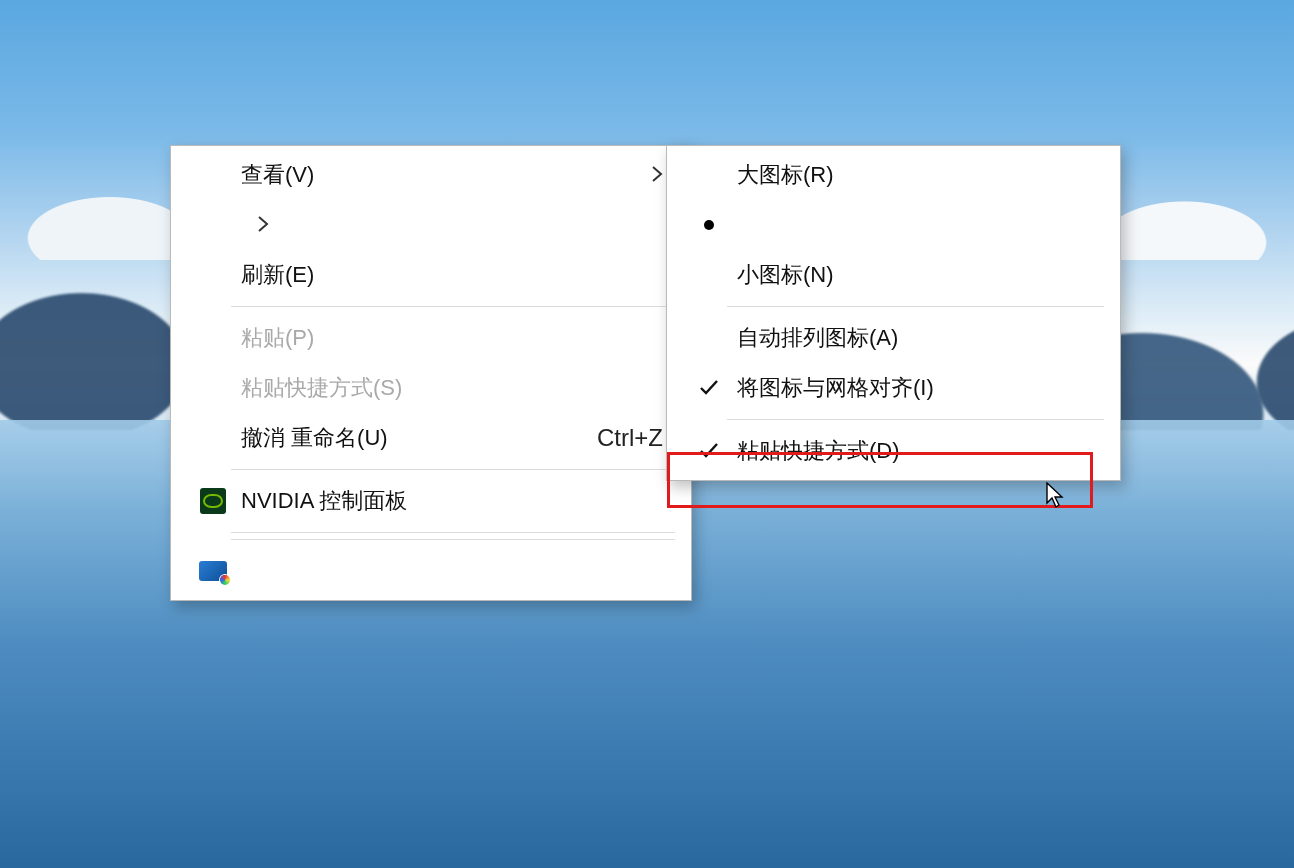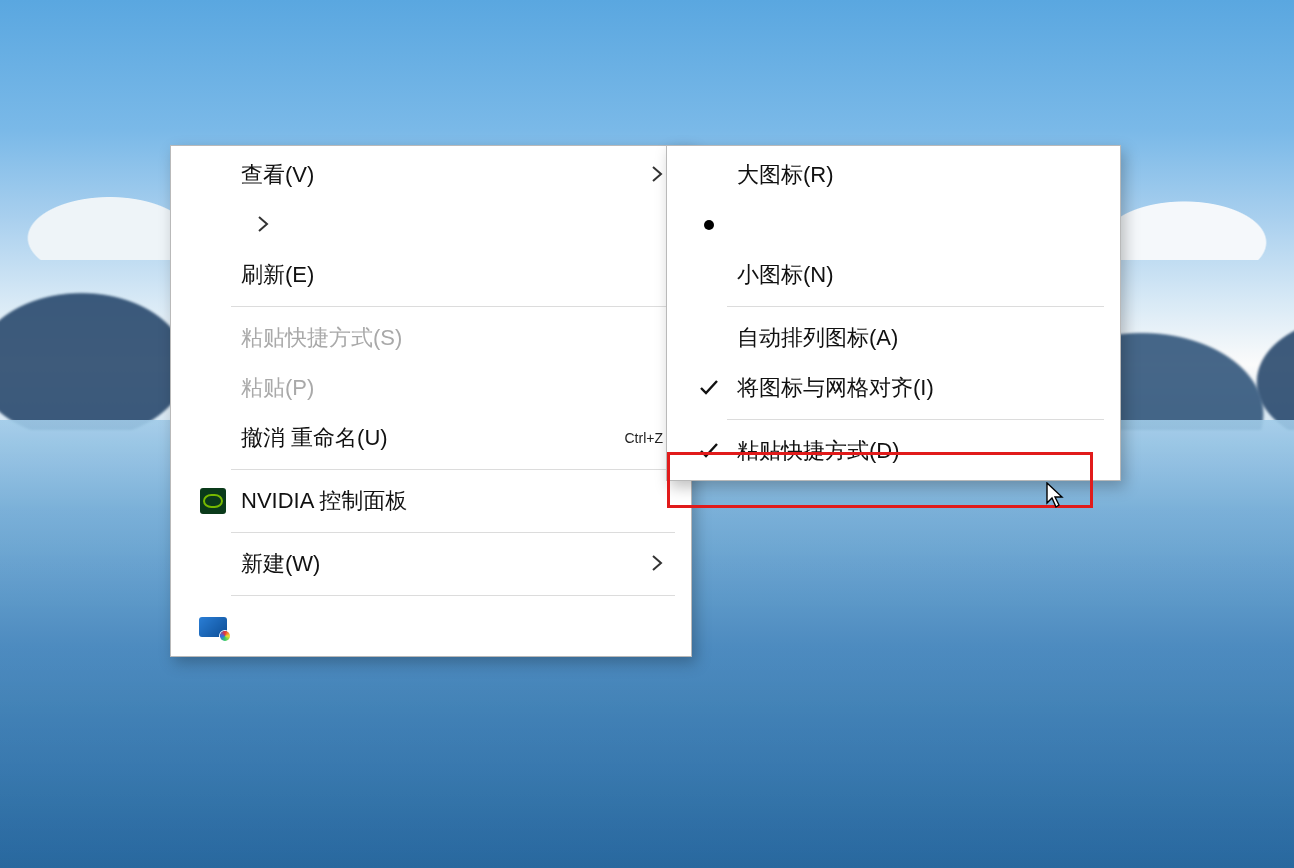--- a/index.html
+++ b/index.html
@@ -100,21 +100,21 @@
     flex-shrink: 0;
   }
   .item .label {
     flex: 1 1 auto;
     min-width: 0;
     text-align: left;
   }
   .item .accel {
     color: #222;
     margin-left: 20px;
-    font-size: 14px;
+    font-size: 24px;
   }
   .item .arrow {
     margin-left: 12px;
     width: 16px;
     text-align: right;
     color: #333;
   }
   .item.hover {
     background: #ffffff;
   }
@@ -221,26 +221,26 @@
 
   <div class="item">
     <span class="gutter"></span>
     <span class="label">刷新(E)</span>
   </div>
 
   <div class="sep"></div>
 
   <div class="item disabled">
     <span class="gutter"></span>
+    <span class="label">粘贴(P)</span>
+  </div>
+
+  <div class="item disabled">
+    <span class="gutter"></span>
     <span class="label">粘贴快捷方式(S)</span>
-  </div>
-
-  <div class="item disabled">
-    <span class="gutter"></span>
-    <span class="label">粘贴(P)</span>
   </div>
 
   <div class="item">
     <span class="gutter"></span>
     <span class="label">撤消 重命名(U)</span>
     <span class="accel">Ctrl+Z</span>
   </div>
 
   <div class="sep"></div>
 
@@ -248,29 +248,20 @@
     <span class="gutter">
       <span class="nvidia-icon">
           <span class="eye"></span>
         </span>
     </span>
     <span class="label">NVIDIA 控制面板</span>
   </div>
 
   <div class="sep"></div>
 
-  <div class="item">
-    <span class="gutter"></span>
-    <span class="label">新建(W)</span>
-    <span class="arrow">
-      <svg width="12" height="16" viewBox="0 0 12 16">
-          <path d="M2 1 L10 8 L2 15" fill="none" stroke="#333" stroke-width="2"></path>
-        </svg>
-    </span>
-  </div>
 
   <div class="sep"></div>
 
 
   <div class="item">
     <span class="gutter">
       <span class="personalize-icon"></span>
     </span>
   </div>
 

